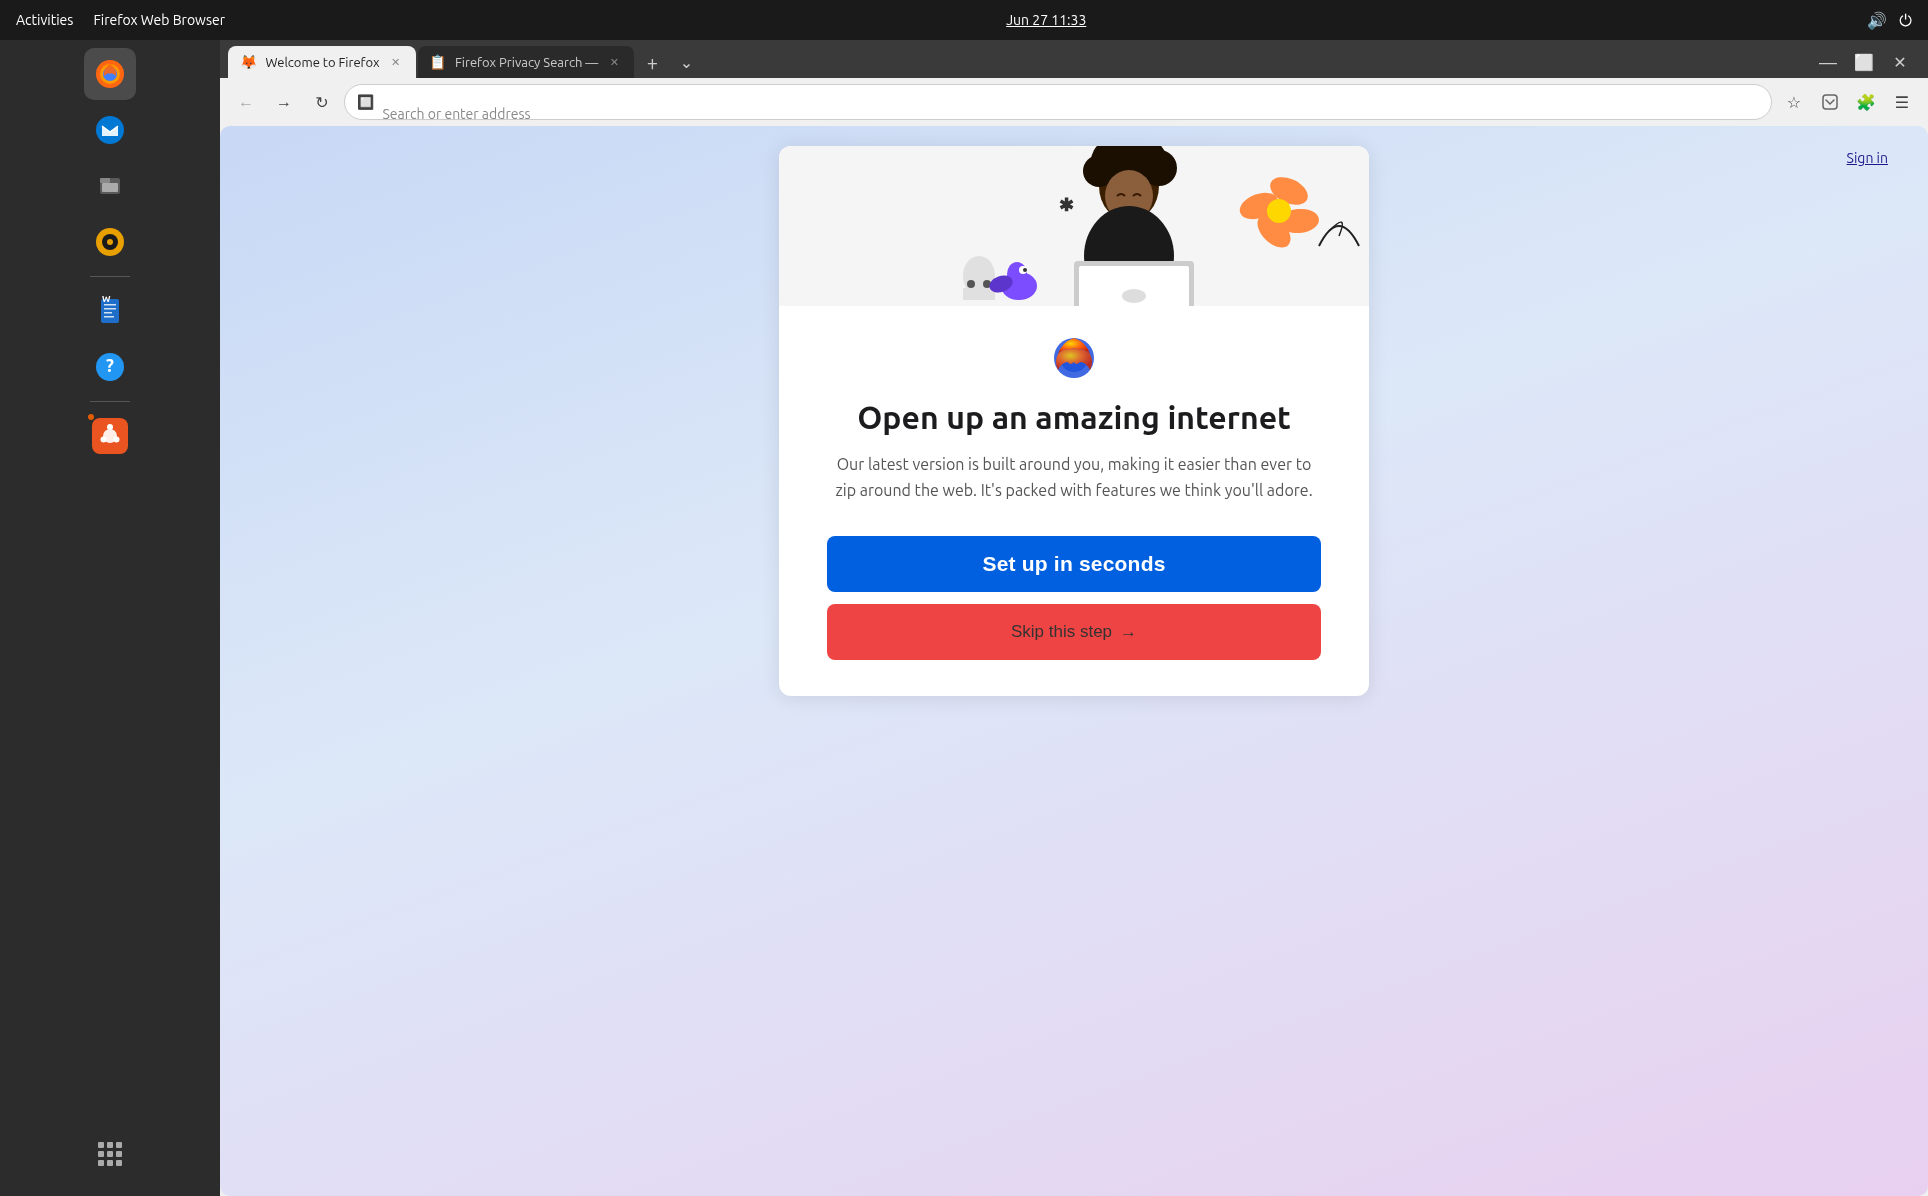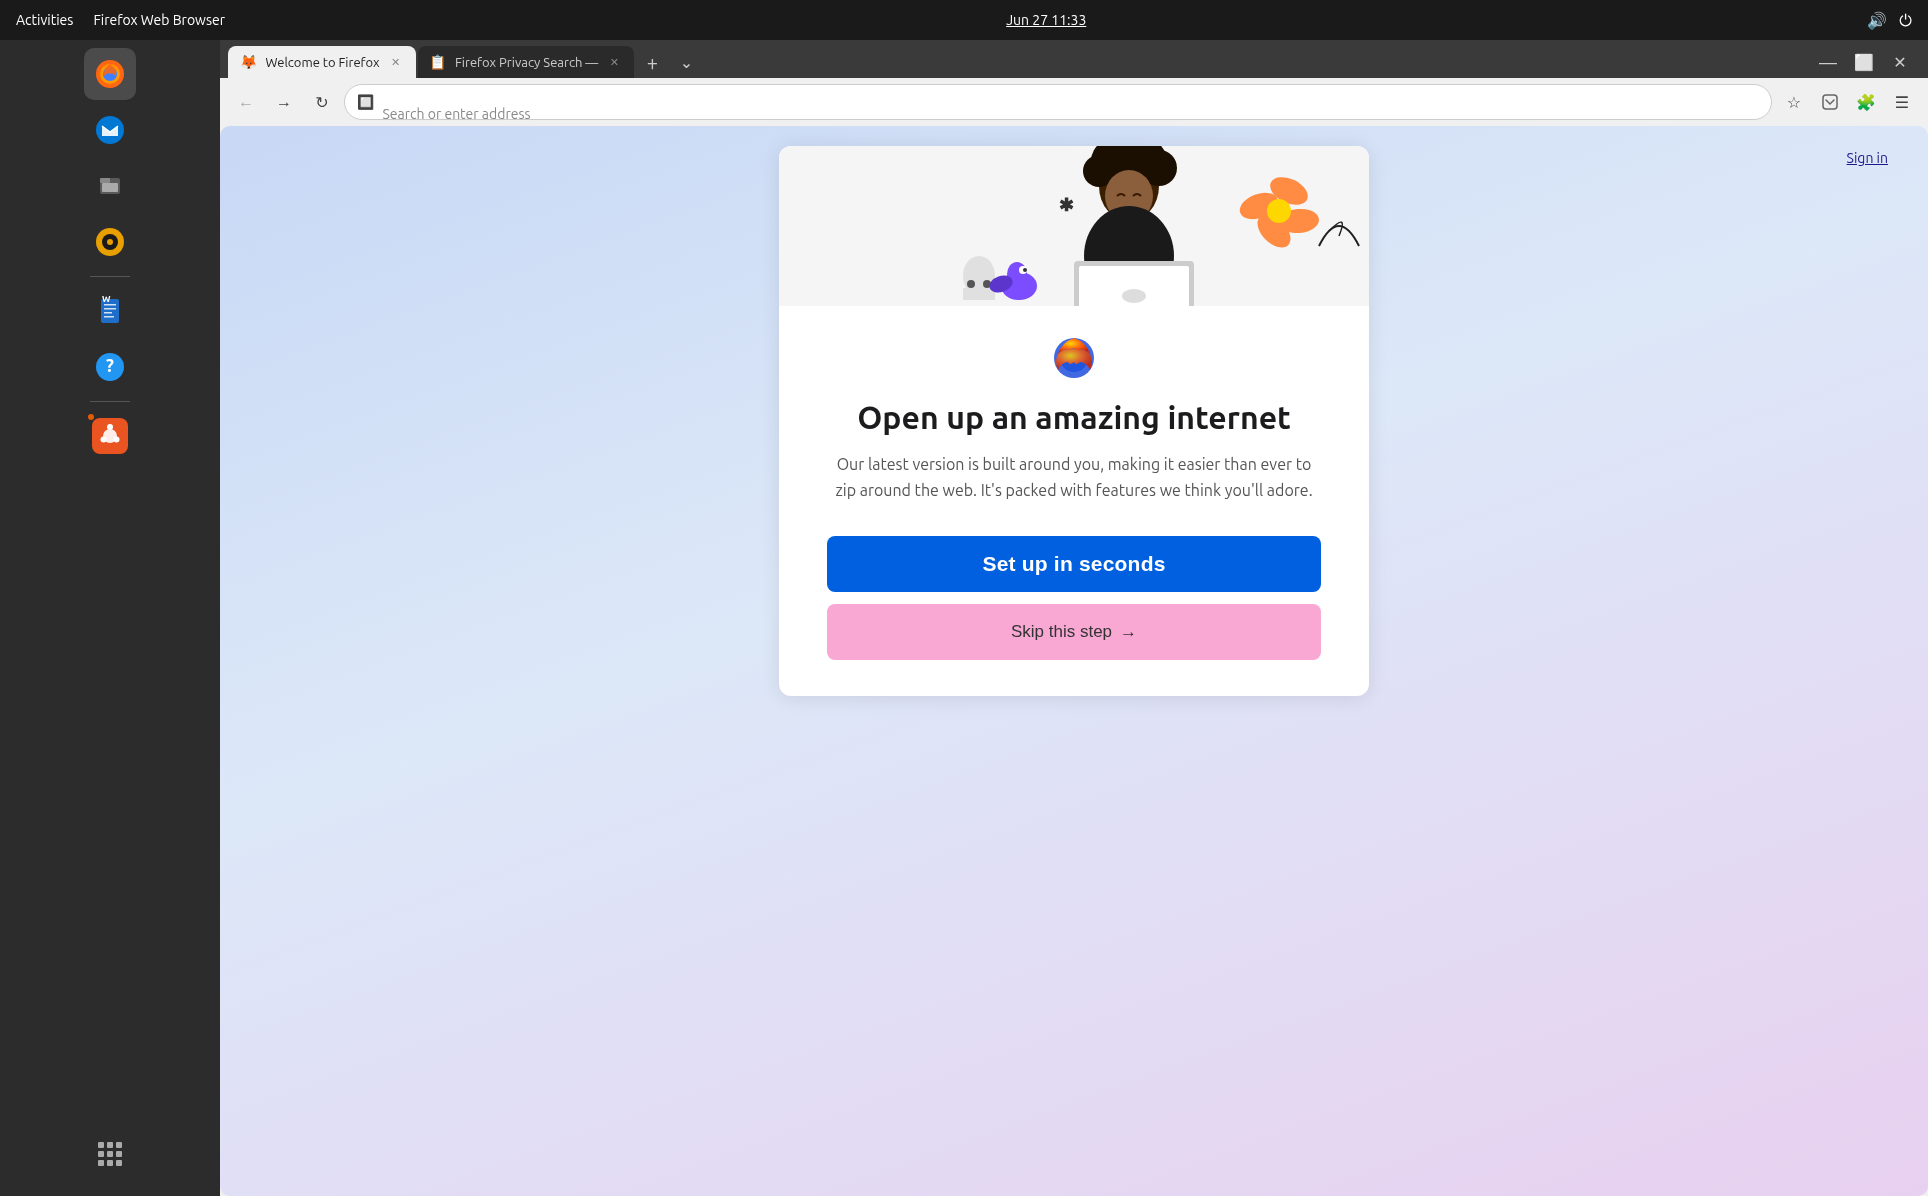--- a/index.html
+++ b/index.html
@@ -286,21 +286,21 @@
       border: none;
       cursor: pointer;
       margin-bottom: 12px;
       letter-spacing: 0.2px;
     }
 
     .btn-skip {
       width: 100%;
       height: 56px;
       border-radius: 8px;
-      background: #f9a8d4;
+      background: #ef4444;
       color: #333;
       font-size: 17px;
       font-weight: 500;
       border: none;
       cursor: pointer;
       display: flex;
       align-items: center;
       justify-content: center;
       gap: 8px;
     }

